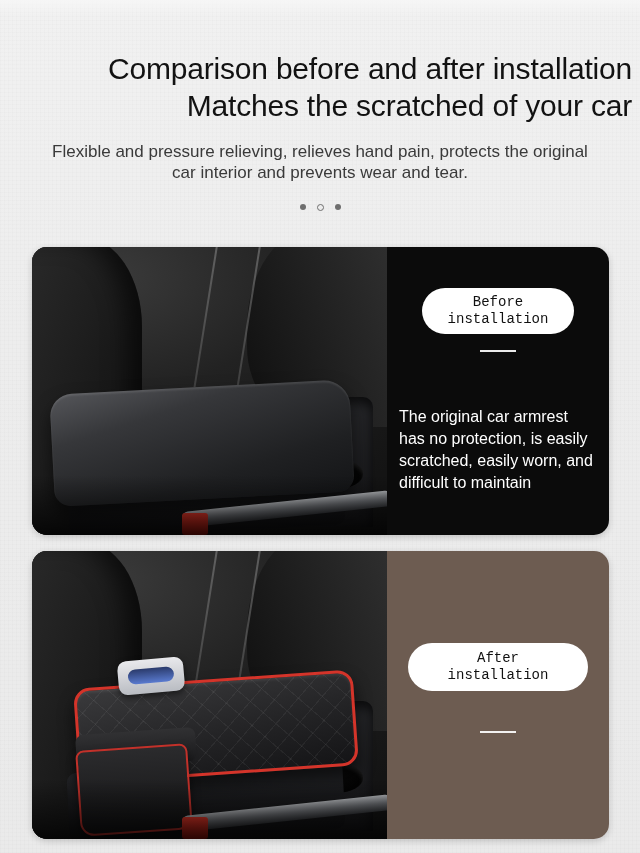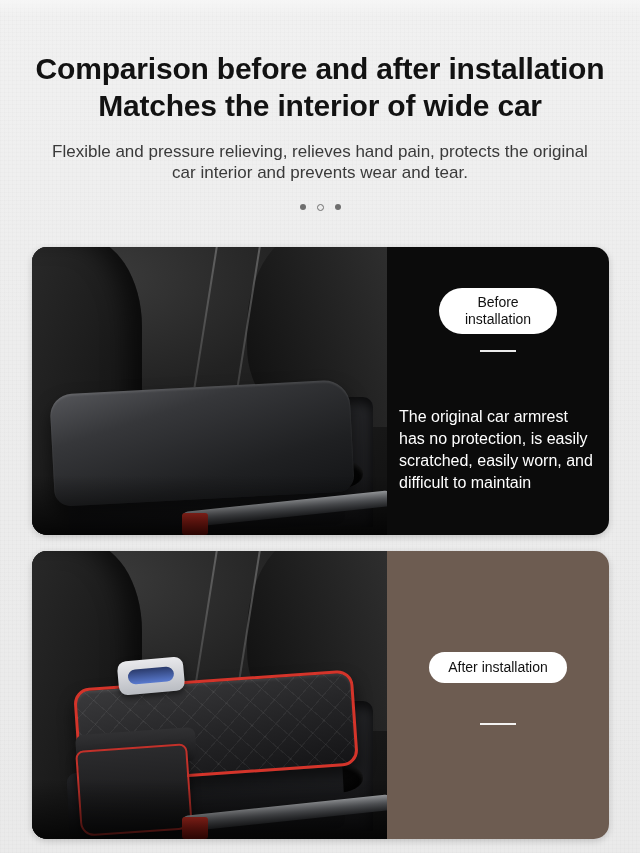--- a/index.html
+++ b/index.html
@@ -22,23 +22,24 @@
 
   
   .headings {
     padding-top: 50px;
     text-align: center;
   }
   .headline {
     font-size: 30px;
     line-height: 37px;
     color: #121212;
-    font-weight: 700;
+    font-weight: 400;
     letter-spacing: -0.2px;
     padding: 0 8px;
+    text-align: right;
   }
   .headline .l2 { display: block; }
   .subtitle {
     margin-top: 17px;
     font-size: 17px;
     line-height: 21px;
     color: #3a3a3a;
     padding: 0 46px;
   }
 
@@ -97,20 +98,21 @@
 
   .pill {
     background: #ffffff;
     border-radius: 999px;
     color: #111;
     font-size: 14px;
     line-height: 17px;
     text-align: center;
     padding: 7px 19px;
     max-width: 180px;
+    font-family: Liberation Mono, monospace;
   }
   .pill.two-line { padding: 6px 26px; }
   .rule {
     width: 36px;
     height: 2px;
     background: #ffffff;
     margin: 16px 0 14px;
     opacity: .92;
   }
   .desc {
@@ -266,21 +268,21 @@
 </style>
 </head>
 <body>
 
 <div class="page">
   <div class="edge-top"></div>
 
   <div class="headings">
     <h1 class="headline">
       <span class="l1">Comparison before and after installation</span>
-      <span class="l2">Matches the interior of wide car</span>
+      <span class="l2">Matches the scratched of your car</span>
     </h1>
     <p class="subtitle">Flexible and pressure relieving, relieves hand pain, protects the original car interior and prevents wear and tear.</p>
   </div>
 
   <div class="dots">
     <span class="dot"></span>
     <span class="dot hollow"></span>
     <span class="dot"></span>
   </div>
 

